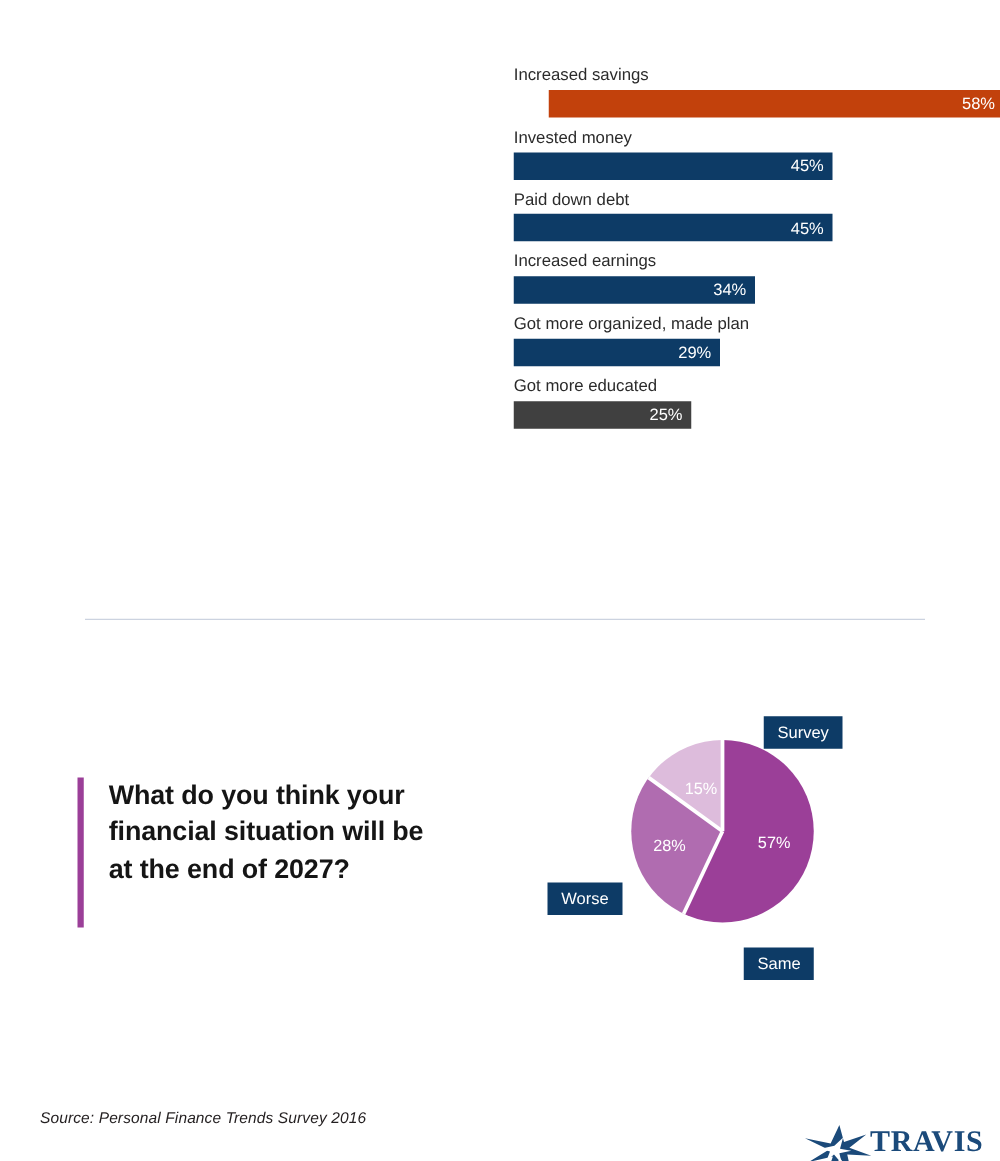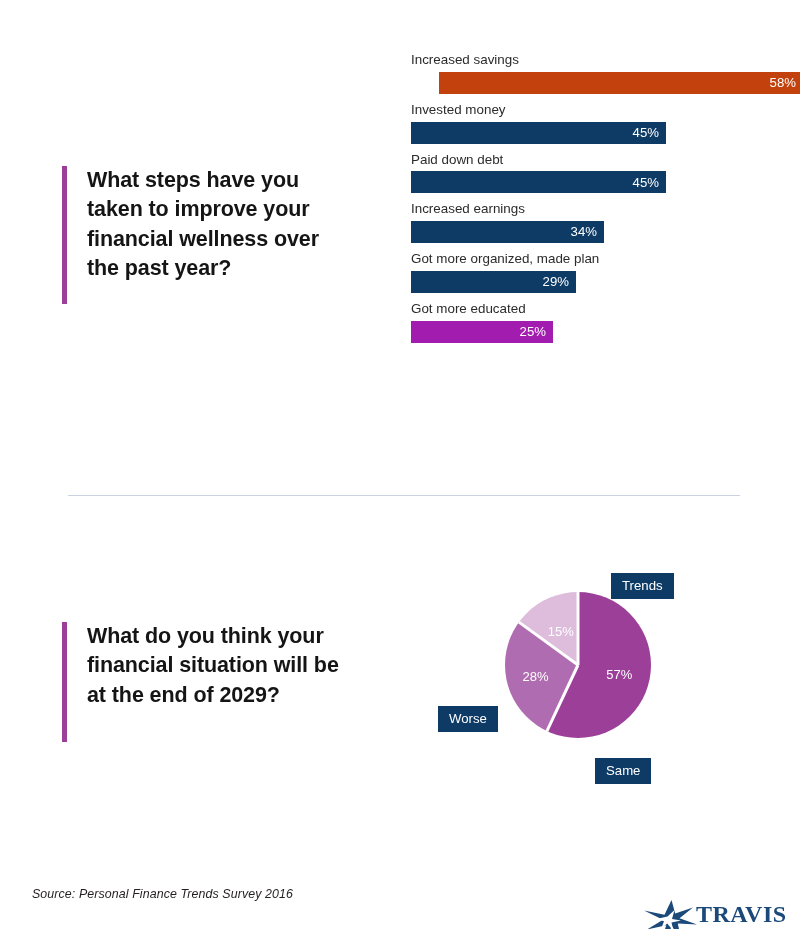--- a/index.html
+++ b/index.html
@@ -198,24 +198,20 @@
     line-height: 1;
     letter-spacing: 0.6px;
     margin-top: 4px;
   }
 </style>
 </head>
 <body>
 
 <div class="section-bars">
 
-  <div class="headline-block" id="headline-one">
-    <div class="accent-bar"></div>
-    <div class="headline-text">What steps have you taken to improve your financial wellness over the past year?</div>
-  </div>
 
   <div class="bar-chart" id="bar-chart">
       <div class="bar-row">
         <div class="bar-label">Increased savings</div>
         <div class="bar-track">
           <div class="bar-fill" style="width: 364px; background: #c2410c; margin-left: 28px;">
             <span class="bar-value">58%</span>
           </div>
         </div>
       </div>
@@ -247,51 +243,51 @@
         <div class="bar-label">Got more organized, made plan</div>
         <div class="bar-track">
           <div class="bar-fill" style="width: 165px; background: rgb(13, 59, 102);">
             <span class="bar-value">29%</span>
           </div>
         </div>
       </div>
       <div class="bar-row">
         <div class="bar-label">Got more educated</div>
         <div class="bar-track">
-          <div class="bar-fill" style="width: 142px; background: #a21caf;">
+          <div class="bar-fill" style="width: 142px; background: #404040;">
             <span class="bar-value">25%</span>
           </div>
         </div>
       </div>
     </div>
 </div>
 
 <div class="divider"></div>
 
 <div class="section-pie">
 
   <div class="headline-block" id="headline-two" style="top:127px;">
     <div class="accent-bar"></div>
-    <div class="headline-text">What do you think your financial situation will be at the end of 2029?</div>
+    <div class="headline-text">What do you think your financial situation will be at the end of 2027?</div>
   </div>
 
   <div class="pie-wrap">
     <div class="pie" id="pie-disc" style="background: conic-gradient(rgb(155, 63, 152) 0deg, rgb(155, 63, 152) 205.2deg, rgb(176, 108, 176) 205.2deg, rgb(176, 108, 176) 306deg, rgb(221, 188, 220) 306deg, rgb(221, 188, 220) 360deg);"></div>
     <svg class="pie-sep" id="pie-sep" viewBox="0 0 146 146">
         <line x1="73" y1="73" x2="73" y2="0" stroke="#ffffff" stroke-width="3"></line>
         <line x1="73" y1="73" x2="41.91811171574972" y2="139.05237483001943" stroke="#ffffff" stroke-width="3"></line>
         <line x1="73" y1="73" x2="13.941759410628826" y2="30.09167658264947" stroke="#ffffff" stroke-width="3"></line>
       </svg>
     <div id="pie-labels">
         <div class="pie-pct" style="left: 189.32px; top: 114.236px;">57%</div>
         <div class="pie-pct" style="left: 105.576px; top: 115.893px;">28%</div>
         <div class="pie-pct" style="left: 130.767px; top: 71.1774px;">15%</div>
       </div>
 
-    <div class="pie-tag" id="tag-better">Trends</div>
+    <div class="pie-tag" id="tag-better">Survey</div>
     <div class="pie-tag" id="tag-worse">Worse</div>
     <div class="pie-tag" id="tag-same">Same</div>
   </div>
 </div>
 
 <div class="source-note">Source: Personal Finance Trends Survey 2016</div>
 
 <div class="logo">
   <svg class="logo-star" width="58" height="46" viewBox="0 0 58 46">
     <path d="M30.5 2 L34.2 15.5 L52 9.5 L38.5 20.2 L56 26.5 L36.8 25.6 L40.5 42.5

